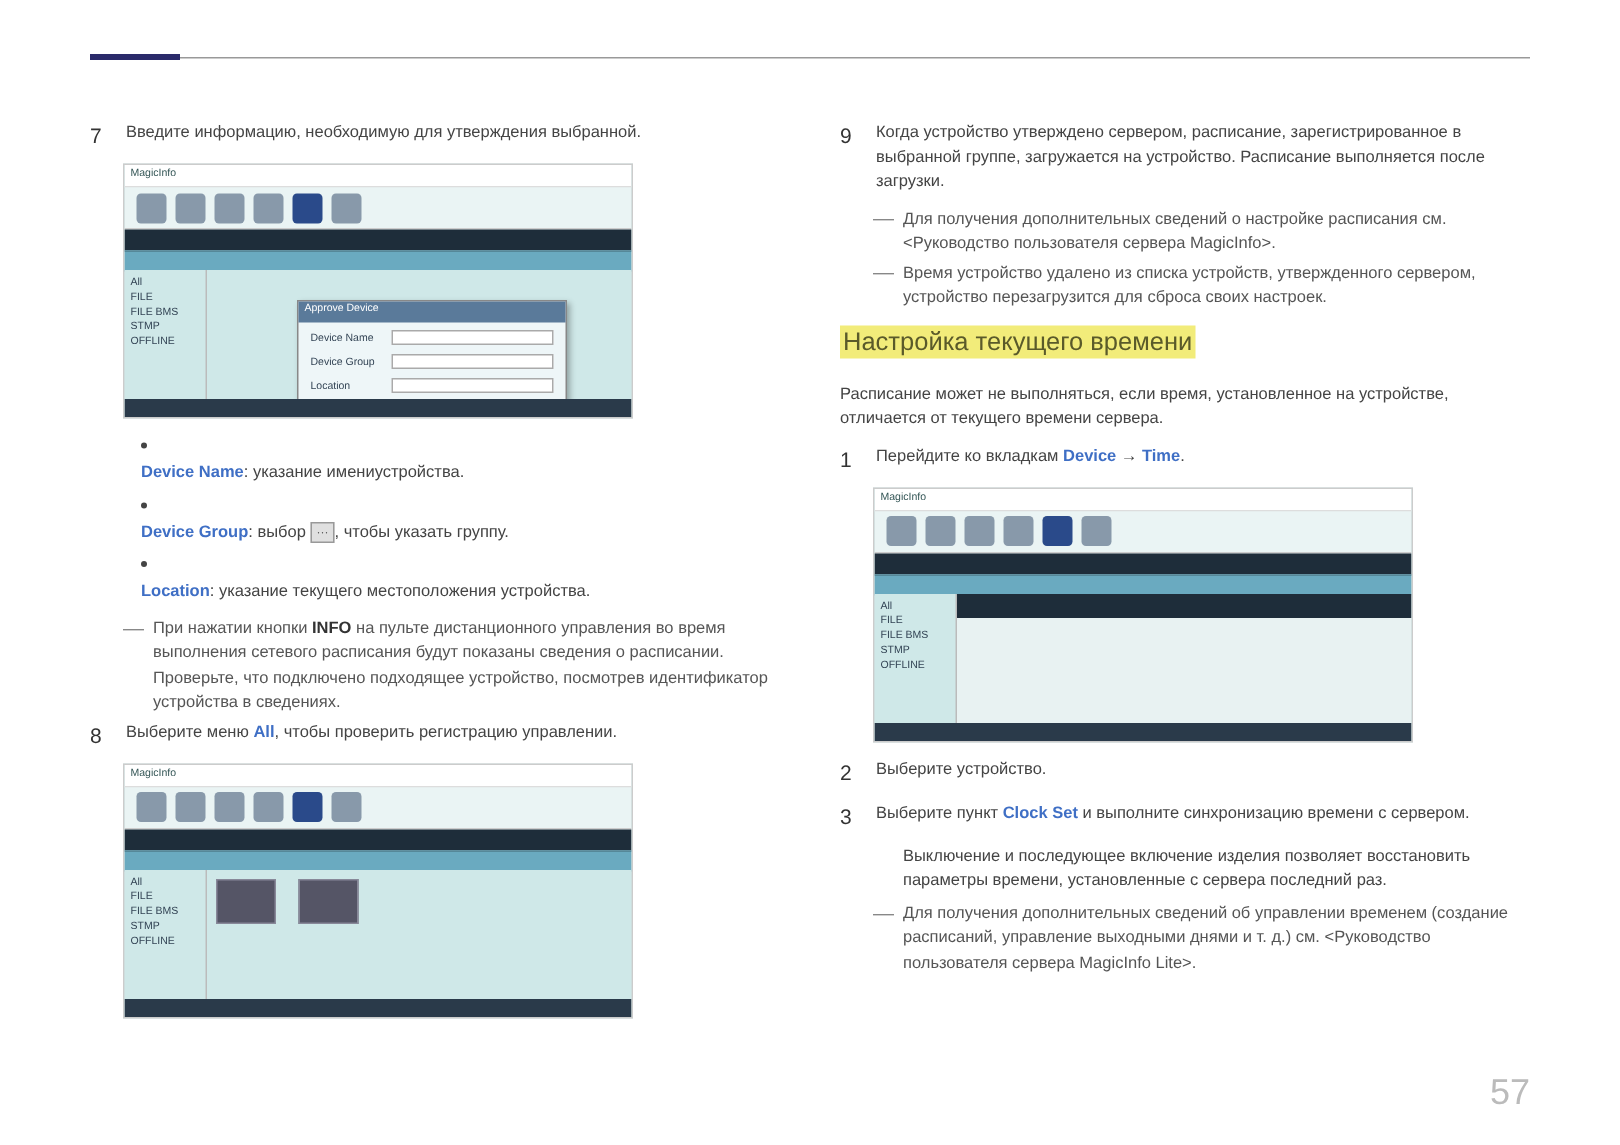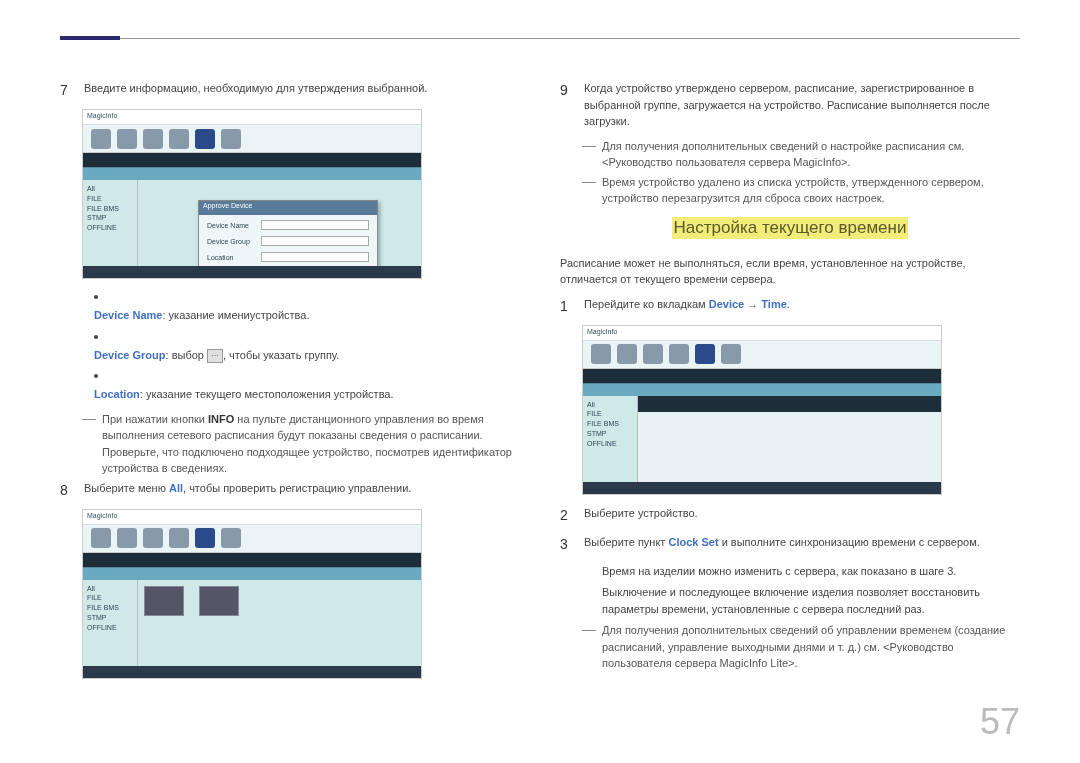--- a/index.html
+++ b/index.html
@@ -69,30 +69,29 @@
   .btn-icon {
     display:inline-block; width:16px; height:14px;
     background:#e0e0e0; border:1px solid #999; vertical-align:middle;
     font-size:8px; text-align:center; line-height:12px; color:#555;
   }
   .dash-note { display:flex; gap:6px; margin:3px 0 3px 22px; line-height:1.5; color:#555; }
   .dash-note .dash { flex-shrink:0; font-size:14px; line-height:1; color:#888; }
   .h3 {
     font-size: 17px; color:#5a5a2a;
     margin: 10px 0 8px 0;
-    text-align: center;
   }
   .h3-bg {
     display:inline-block;
     background:#f2ec7a;
     padding:1px 2px;
   }
   .page-num {
     position:absolute; bottom:20px; right:60px;
-    font-size:36px; color:#bbb; font-weight:300;
+    font-size:24px; color:#bbb; font-weight:300;
   }
   .sub-ul { margin: 4px 0 4px 34px; }
   .sub-ul .bi { display:flex; gap:8px; margin-bottom:5px; line-height:1.5; }
 </style>
 </head>
 <body>
 
 <div class="top-rule"></div>
 <div class="top-accent"></div>
 
@@ -252,24 +251,20 @@
     <div class="row">
       <div class="num">3</div>
       <div class="text">
         <span>Выберите пункт </span><span class="bold-inline">Clock Set</span><span> и выполните синхронизацию времени с сервером.</span>
       </div>
     </div>
 
     <div class="sub-ul">
       <div class="bi">
           <div class="dot"></div>
-          <div>Время на изделии можно изменить с сервера, как показано в шаге 3.</div>
-        </div>
-      <div class="bi">
-          <div class="dot"></div>
           <div>Выключение и последующее включение изделия позволяет восстановить параметры времени, установленные с сервера последний раз.</div>
         </div>
     </div>
 
     <div class="dash-note">
       <div class="dash">―</div>
       <div>Для получения дополнительных сведений об управлении временем (создание расписаний, управление выходными днями и т. д.) см. &lt;Руководство пользователя сервера MagicInfo Lite&gt;.</div>
     </div>
 
   </div>

